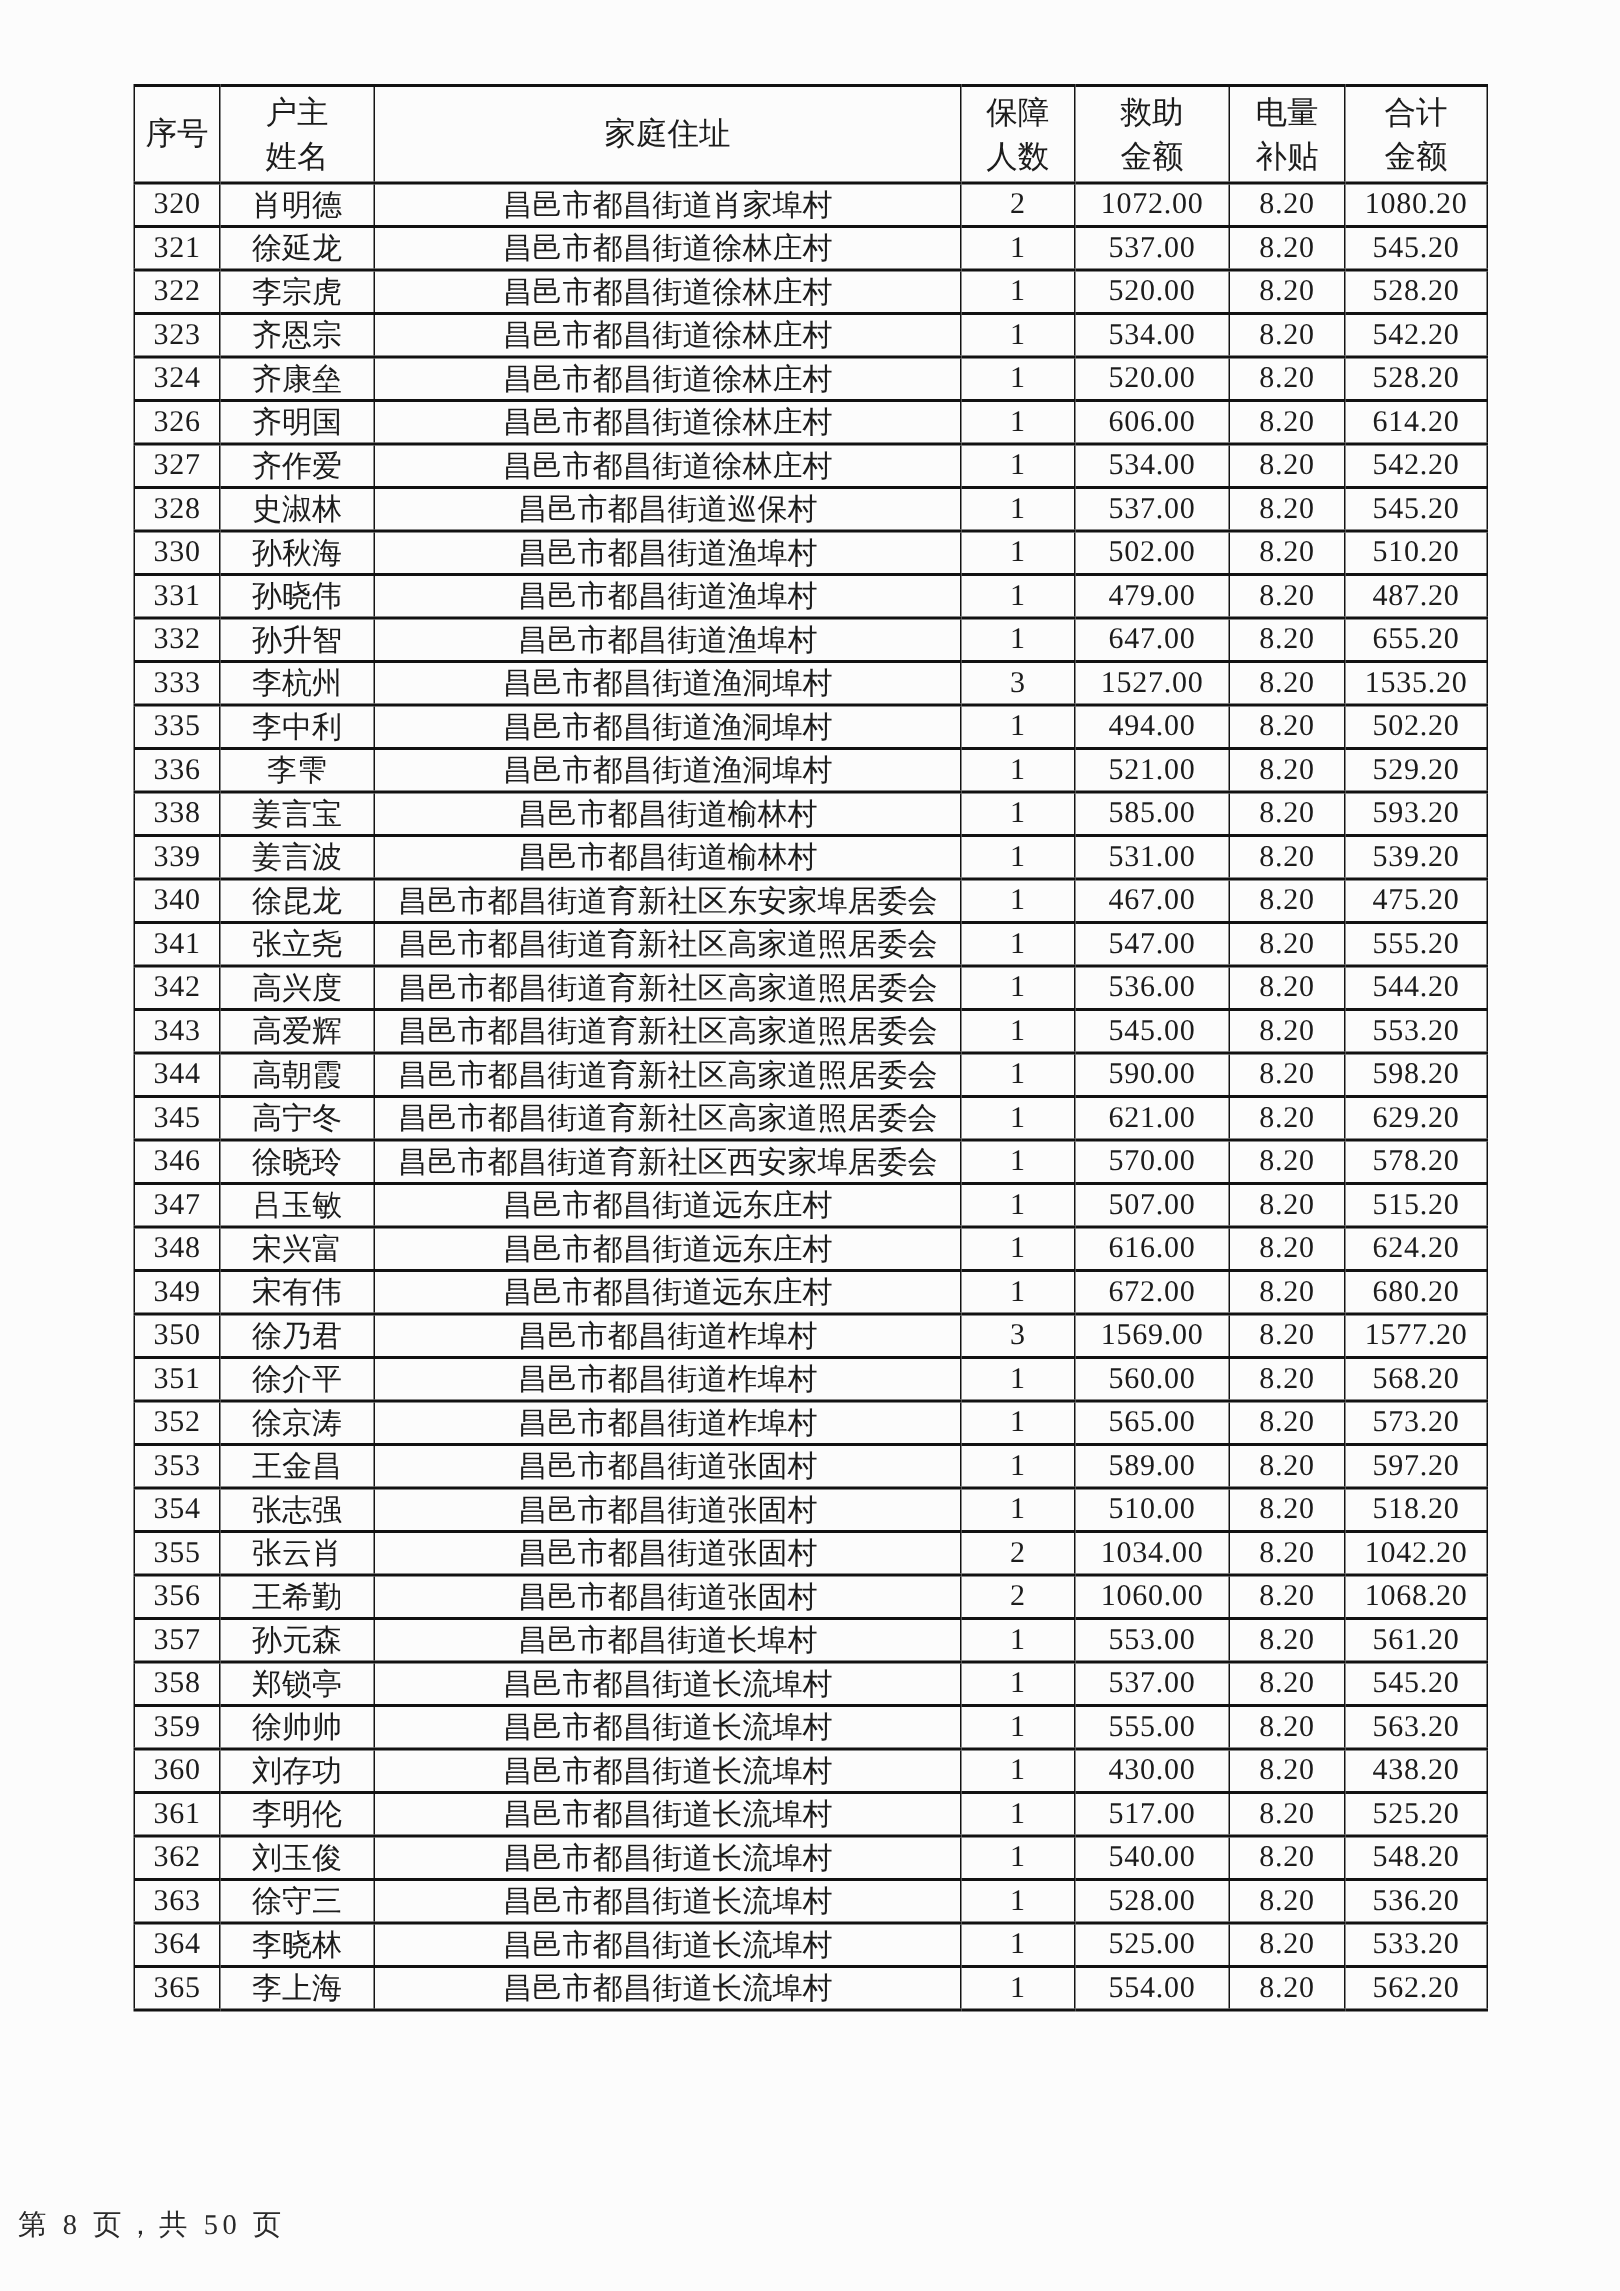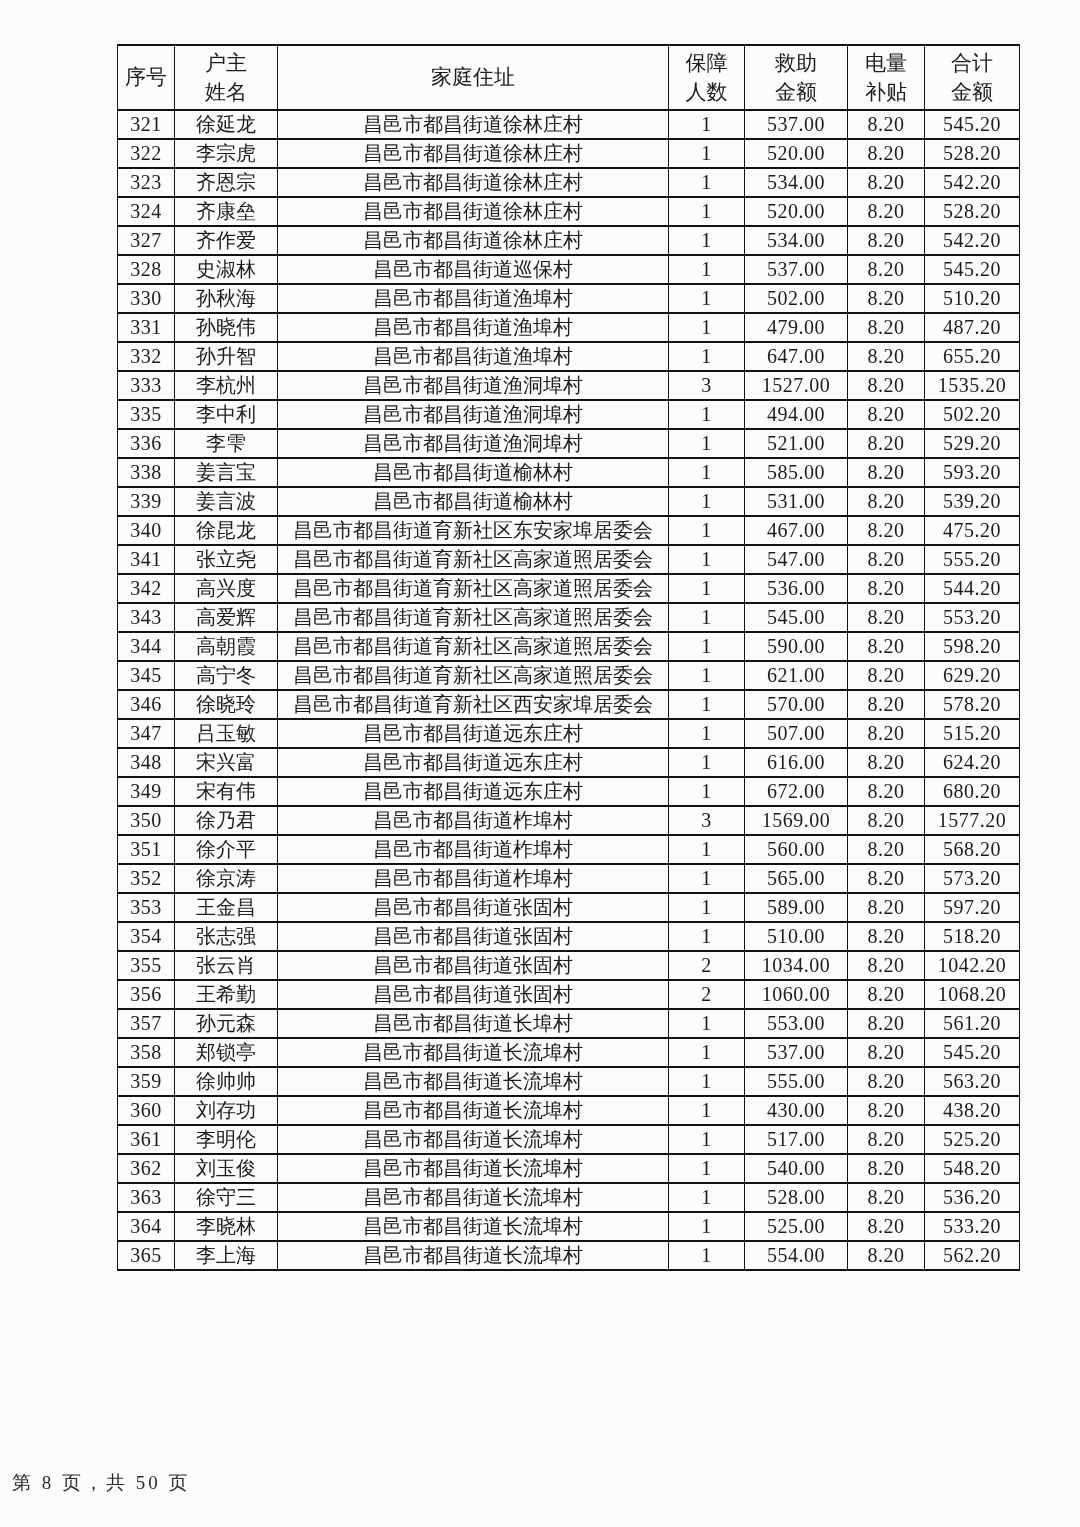--- a/index.html
+++ b/index.html
@@ -12,25 +12,24 @@
   .page {
     position: relative;
     width: 1080px;
     height: 1527px;
     background: #fcfcfc;
     overflow: hidden;
   }
   table.roster {
     position: absolute;
     left: 89px;
-    top: 44px;
+    top: 56px;
     width: 902px;
     border-collapse: collapse;
     table-layout: fixed;
-    margin-left: 28px;
   }
   table.roster th, table.roster td {
     border-left: 1.5px solid #141414;
     border-right: 1.5px solid #141414;
     border-top: 2.2px solid #121212;
     border-bottom: 2.2px solid #121212;
     padding: 0 2px;
     text-align: center;
     vertical-align: middle;
     overflow: hidden;
@@ -106,20 +105,29 @@
             <span class="hline">补贴</span>
         </th>
         <th>
           <span class="hline">合计</span>
             <span class="hline">金额</span>
         </th>
       </tr>
     </thead>
     <tbody>
         <tr>
+          <td class="c-no">320</td>
+          <td class="c-name">肖明德</td>
+          <td class="c-address">昌邑市都昌街道肖家埠村</td>
+          <td class="c-persons">2</td>
+          <td class="c-amount">1072.00</td>
+          <td class="c-subsidy">8.20</td>
+          <td class="c-total">1080.20</td>
+        </tr>
+        <tr>
           <td class="c-no">321</td>
           <td class="c-name">徐延龙</td>
           <td class="c-address">昌邑市都昌街道徐林庄村</td>
           <td class="c-persons">1</td>
           <td class="c-amount">537.00</td>
           <td class="c-subsidy">8.20</td>
           <td class="c-total">545.20</td>
         </tr>
         <tr>
           <td class="c-no">322</td>
@@ -140,20 +148,29 @@
           <td class="c-total">542.20</td>
         </tr>
         <tr>
           <td class="c-no">324</td>
           <td class="c-name">齐康垒</td>
           <td class="c-address">昌邑市都昌街道徐林庄村</td>
           <td class="c-persons">1</td>
           <td class="c-amount">520.00</td>
           <td class="c-subsidy">8.20</td>
           <td class="c-total">528.20</td>
+        </tr>
+        <tr>
+          <td class="c-no">326</td>
+          <td class="c-name">齐明国</td>
+          <td class="c-address">昌邑市都昌街道徐林庄村</td>
+          <td class="c-persons">1</td>
+          <td class="c-amount">606.00</td>
+          <td class="c-subsidy">8.20</td>
+          <td class="c-total">614.20</td>
         </tr>
         <tr>
           <td class="c-no">327</td>
           <td class="c-name">齐作爱</td>
           <td class="c-address">昌邑市都昌街道徐林庄村</td>
           <td class="c-persons">1</td>
           <td class="c-amount">534.00</td>
           <td class="c-subsidy">8.20</td>
           <td class="c-total">542.20</td>
         </tr>

